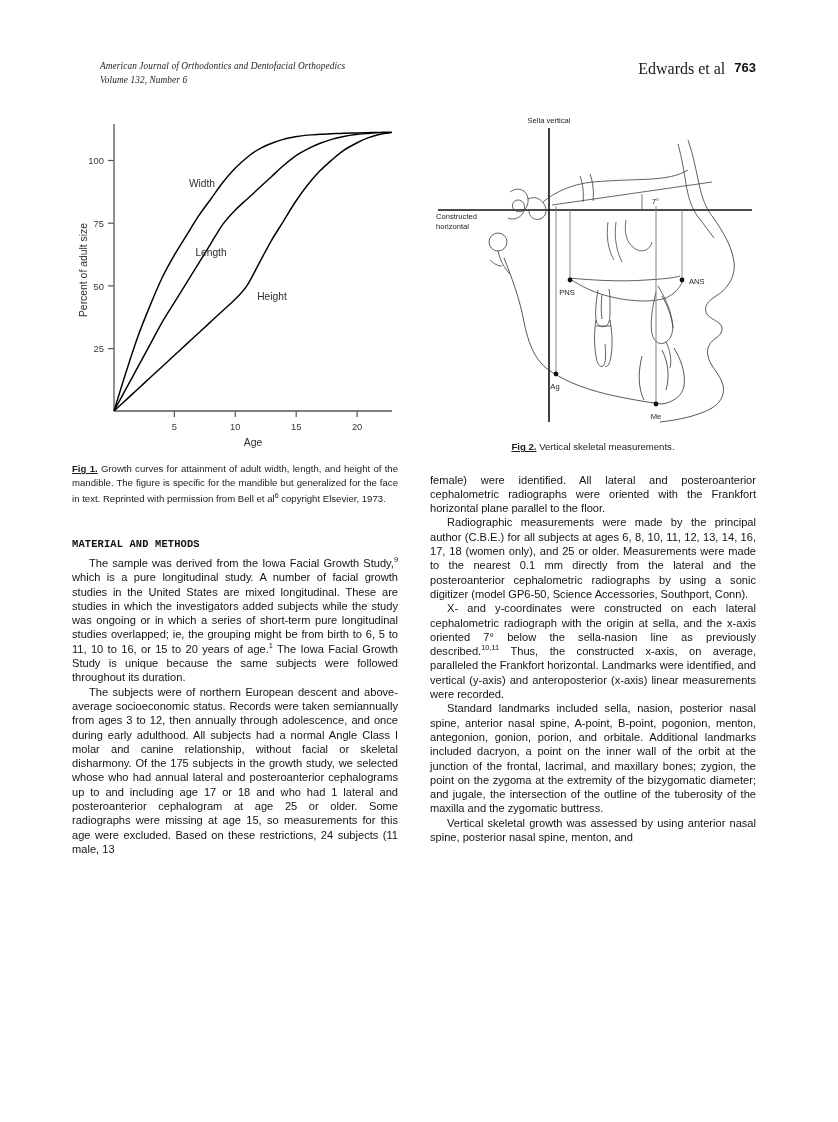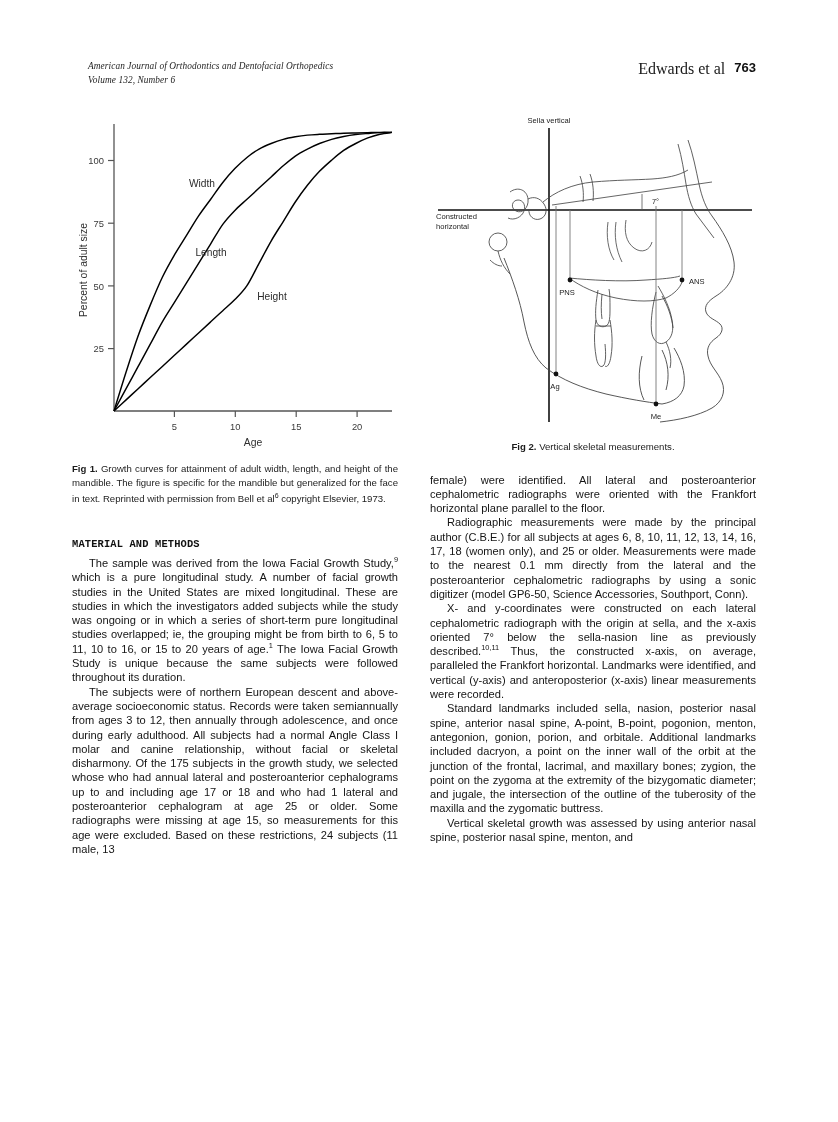--- a/index.html
+++ b/index.html
@@ -27,21 +27,21 @@
   
   .runhead {
     position: absolute;
     left: 84px;
     top: 60px;
     width: 672px;
     height: 32px;
   }
   .runhead-left {
     position: absolute;
-    left: 4px; top: 0;
+    left: 16px; top: 0;
     font-family: "Liberation Serif", serif;
     font-style: italic;
     font-size: 9.3px;
     line-height: 13.5px;
     color: #1d1d1d;
     letter-spacing: 0.1px;
   }
   .runhead-right {
     position: absolute;
     right: 0; top: 0;
@@ -83,20 +83,21 @@
     font-size: 9.6px;
     line-height: 13.6px;
     text-align: justify;
     color: #1c1c1c;
   }
   .figcaption.center { text-align: center; }
   .figlabel {
     font-family: "Liberation Sans", sans-serif;
     font-weight: bold;
     font-size: 9.6px;
+    text-decoration: underline;
   }
   .figcaption sup { font-size: 7px; vertical-align: super; }
 
   
   .fig2-box {
     position: relative;
     width: 326px;
     height: 330px;
   }
 

